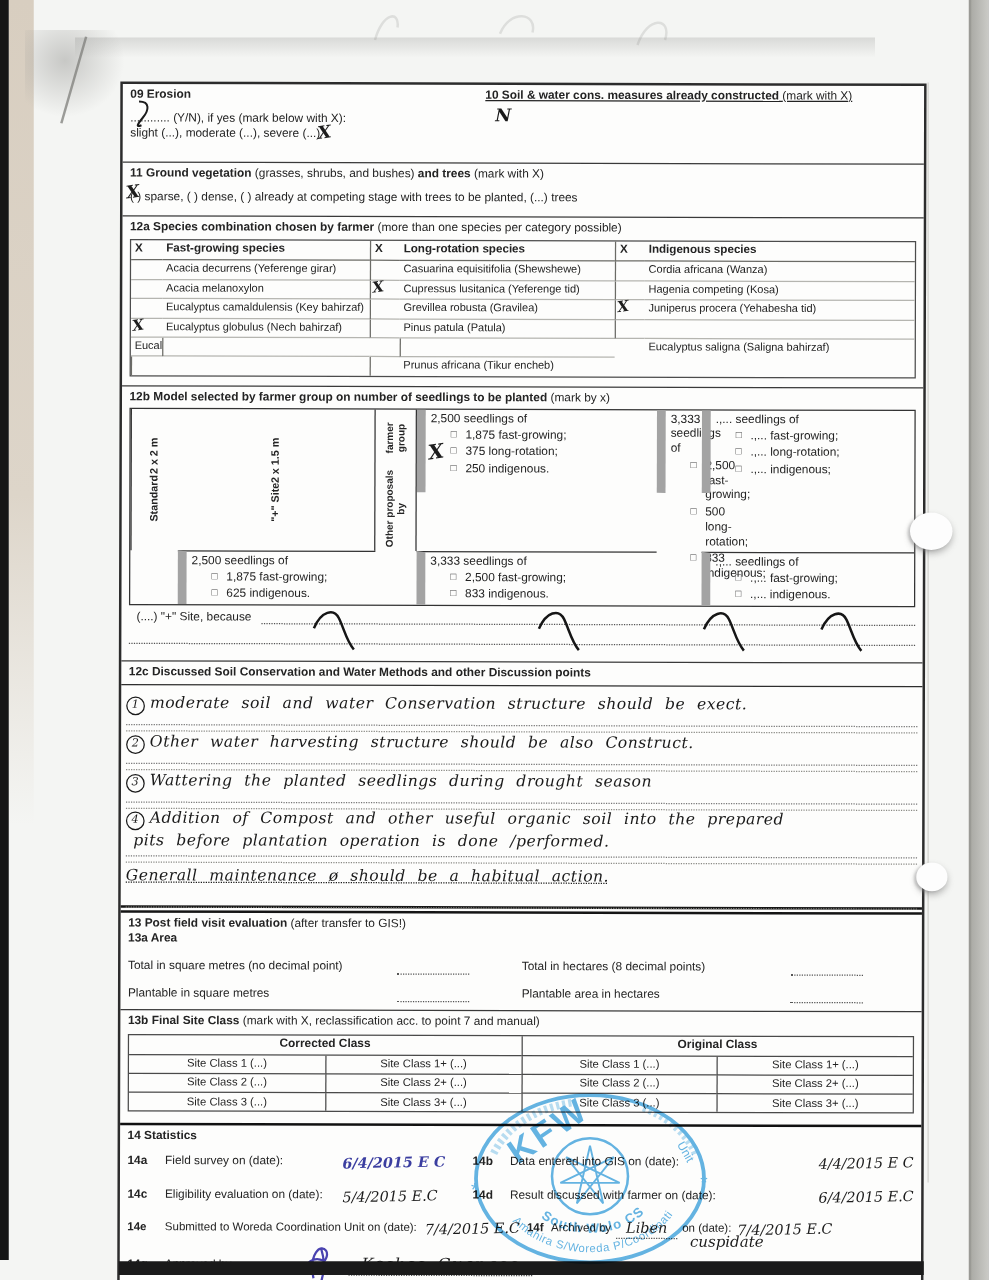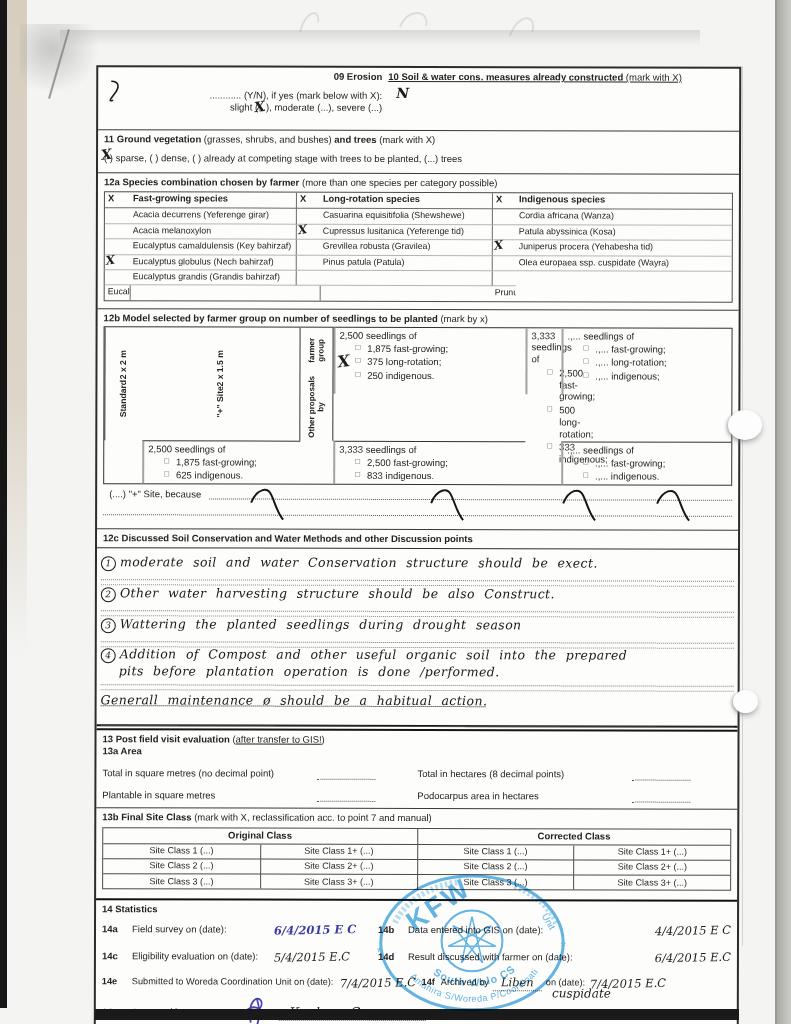--- a/index.html
+++ b/index.html
@@ -24,21 +24,21 @@
          box-shadow:0 3px 5px rgba(110,110,110,.45), -2px 1px 2px rgba(140,140,140,.35);z-index:6;}
   .punch1{left:728px;top:410px;width:34px;height:30px;}
   .punch2{left:733px;top:690px;width:25px;height:23px;}
   .ghost{position:absolute;opacity:.22;z-index:1;}
   
   .form{position:absolute;left:95px;top:66px;width:641px;background:#fdfdfc;
         border:2px solid #2c2c2c;transform:rotate(.15deg);font-size:9.5px;line-height:1.25;}
   .sec{position:relative;border-bottom:1.6px solid #3a3a3a;padding:3px 6px;}
   b,.b{font-weight:bold;}
   .row2col{display:flex;}
-  .col-l{width:278px;position:relative;padding-right:6px;text-align:right;}
+  .col-l{width:278px;position:relative;padding-right:6px;}
   .col-r{flex:1;position:relative;text-decoration:underline;}
   .mt{margin-top:7px;}
   
   .penx{font:italic 700 14px "DejaVu Serif",serif;color:#1d1d1d;display:inline-block;
         transform:rotate(-8deg);position:absolute;z-index:3;}
   .penN{font:italic 700 14px "DejaVu Serif",serif;color:#191919;position:absolute;z-index:3;}
   svg.squig{position:absolute;z-index:3;}
   
   .sp-table{display:grid;grid-template-columns:25px 166px 24px 172px 24px auto;
             border:1.2px solid #4c4c4c;margin:3px 0 2px 0;background:#fdfdfc;}
@@ -48,41 +48,41 @@
   .gsep{border-left:1px solid #6b6b66;}
   .sp-last{border-bottom:none;}
   
   .mod-table{display:grid;grid-template-columns:38px 158px 33px 192px 36px auto;
              grid-template-rows:66px 47px;border:1.5px solid #333;margin-top:2px;}
   .vlab{writing-mode:vertical-rl;transform:rotate(180deg);text-align:center;
         border-left:1px solid #333;display:flex;align-items:center;justify-content:center;
         grid-row:1/3;font-size:8.6px;line-height:1.15;}
   .vlab.first{border-left:none;border-right:1px solid #333;}
   .vlab span{display:block;}
-  .mcell{border-left:2px solid #a3a3a3;border-top:1px solid #333;padding:2px 4px;position:relative;}
+  .mcell{border-left:7px solid #a3a3a3;border-top:1px solid #333;padding:2px 4px;position:relative;}
   .mcell.t{border-top:none;}
   .mitem{display:flex;margin-left:16px;margin-top:1.5px;}
   .cb{font-size:8px;margin-right:7px;color:#444;}
   .because{position:relative;padding:4px 6px 10px 6px;border-top:1.5px solid #333;height:30px;}
   .dotline{border-bottom:1.6px dotted #555;}
   .bec-lead{position:absolute;left:112px;right:6px;top:14px;height:0;}
   .bec-line2{position:absolute;left:6px;right:6px;top:30px;height:0;}
   
   .c-title{border-bottom:1.4px solid #2e2e2e;padding:3px 6px;font-weight:bold;}
   .hw-block{padding:2px 4px 4px 4px;border-bottom:6px double #151515;}
   .hline{position:relative;border-bottom:1.5px dotted #777;}
   .hline::after{content:"";position:absolute;left:0;right:0;bottom:-6px;border-bottom:1.2px dotted #8a8a85;}
   .hw{font:italic 12.5px "DejaVu Serif",serif;color:#1a1a1a;letter-spacing:.4px;word-spacing:5px;
       white-space:nowrap;}
   .circ{display:inline-flex;width:13px;height:13px;border:1.3px solid #1a1a1a;border-radius:50%;
         align-items:center;justify-content:center;font:italic 9px "DejaVu Serif",serif;margin-right:4px;}
   .h1{height:25px;padding-top:4px;} .h2{height:25px;padding-top:5px;} .h3{height:25px;padding-top:5px;}
   .h4{height:38px;padding-top:4px;line-height:1.3;} .h5{height:28px;padding-top:7px;}
   
-  .underl{text-decoration:underline;}
+  .underl{}
   .arearow{display:flex;align-items:flex-end;height:22px;}
   .arearow .lbl1{width:215px;} .arearow .lead{width:58px;} 
   .arearow .lbl2{width:215px;margin-left:42px;} 
   .leader{border-bottom:1.6px dotted #555;height:10px;display:inline-block;}
   
   .cls-table{display:grid;grid-template-columns:1fr 1fr 1fr 1fr;border:1.2px solid #4a4a4a;margin:4px 0 6px 0;}
   .cls-h{grid-column:span 2;text-align:center;font-weight:bold;border-bottom:1px solid #4a4a4a;padding:1.5px 0;}
   .cls-h + .cls-h{border-left:1px solid #4a4a4a;}
   .cls-c{text-align:center;border-bottom:1px solid #4a4a4a;border-left:1px solid #4a4a4a;padding:1.5px 0;font-size:9px;}
   .cls-c.fc{border-left:none;}
@@ -160,39 +160,38 @@
         <div class="sp-cell gsep"></div>
         <div class="sp-cell sp-name">Cordia africana (Wanza)</div>
 
         <div class="sp-cell"></div>
         <div class="sp-cell sp-name">Acacia melanoxylon</div>
         <div class="sp-cell gsep">
             <span class="penx" style="left:1px;top:-2px;font-size:12px;">X</span>
           </div>
         <div class="sp-cell sp-name">Cupressus lusitanica (Yeferenge tid)</div>
         <div class="sp-cell gsep"></div>
-        <div class="sp-cell sp-name">Patula abyssinica (Kosa)</div>
+        <div class="sp-cell sp-name">Hagenia competing (Kosa)</div>
 
         <div class="sp-cell"></div>
         <div class="sp-cell sp-name">Eucalyptus camaldulensis (Key bahirzaf)</div>
         <div class="sp-cell gsep"></div>
         <div class="sp-cell sp-name">Grevillea robusta (Gravilea)</div>
         <div class="sp-cell gsep">
             <span class="penx" style="left:1px;top:-2px;font-size:12px;">X</span>
           </div>
         <div class="sp-cell sp-name">Juniperus procera (Yehabesha tid)</div>
 
         <div class="sp-cell">
             <span class="penx" style="left:1px;top:-2px;font-size:12px;">X</span>
           </div>
         <div class="sp-cell sp-name">Eucalyptus globulus (Nech bahirzaf)</div>
         <div class="sp-cell gsep"></div>
         <div class="sp-cell sp-name">Pinus patula (Patula)</div>
         <div class="sp-cell gsep"></div>
-        <div class="sp-cell sp-name">Olea europaea ssp. cuspidate (Wayra)</div>
 
         <div class="sp-cell"></div>
         <div class="sp-cell sp-name">Eucalyptus grandis (Grandis bahirzaf)</div>
         <div class="sp-cell gsep"></div>
         <div class="sp-cell sp-name"></div>
         <div class="sp-cell gsep"></div>
 
         <div class="sp-cell sp-last"></div>
         <div class="sp-cell sp-name sp-last">Eucalyptus saligna (Saligna bahirzaf)</div>
         <div class="sp-cell gsep sp-last"></div>
@@ -314,46 +313,46 @@
             <path d="M4,16 C10,2 20,0 24,8 C28,16 30,26 36,33" stroke="#161616" stroke-width="2" fill="none"></path>
           </svg>
       </div>
     </div>
 
     <div class="c-title">12c Discussed Soil Conservation and Water Methods and other Discussion points</div>
     <div class="hw-block">
       <div class="hline h1"><span class="hw"><span class="circ">1</span><span>moderate  soil and water Conservation  structure  should  be exect.</span></span></div>
       <div class="hline h2"><span class="hw"><span class="circ">2</span><span>Other  water  harvesting  structure  should be  also  Construct.</span></span></div>
       <div class="hline h3"><span class="hw"><span class="circ">3</span><span>Wattering  the  planted  seedlings  during  drought  season</span></span></div>
-      <div class="hline h4"><span class="hw"><span class="circ">4</span><span>Addition of Compost and other useful organic soil into the prepared</span><br><span style="margin-left:18px;">pits before plantation operation is done /performed.</span></span></div>
+      <div class="hline h4"><span class="hw"><span class="circ">4</span><span>Addition of Compost and other useful organic soil into the prepared</span><br><span style="margin-left:6px;">pits before plantation operation is done /performed.</span></span></div>
       <div class="hline h5" style="border-bottom:none;"><span class="hw" style="text-decoration:underline dotted 1px;"><span>Generall  maintenance  ø  should  be   a habitual action.</span></span></div>
     </div>
 
     <div class="sec" style="border-bottom:1.4px solid #3a3a3a;">
       <div><b>13 Post field visit evaluation</b> <span>(</span><span class="underl">after transfer to GIS!</span><span>)</span></div>
       <div class="b">13a Area</div>
       <div class="arearow">
         <span class="lbl1">Total in square metres (no decimal point)</span>
           <span class="leader lead"></span>
         <span class="lbl2">Total in hectares (8 decimal points)</span>
           <span class="leader lead"></span>
       </div>
       <div class="arearow" style="margin-bottom:3px;">
         <span class="lbl1">Plantable in square metres</span>
           <span class="leader lead"></span>
-        <span class="lbl2">Podocarpus area in hectares</span>
+        <span class="lbl2">Plantable area in hectares</span>
           <span class="leader lead"></span>
       </div>
     </div>
 
     <div class="sec sec13b">
       <div><b>13b Final Site Class</b> <span>(mark with X, reclassification acc. to point 7 and manual)</span></div>
       <div class="cls-table">
+        <div class="cls-h">Corrected Class</div>
         <div class="cls-h">Original Class</div>
-        <div class="cls-h">Corrected Class</div>
         <div class="cls-c fc">Site Class 1 (...)</div>
         <div class="cls-c">Site Class 1+ (...)</div>
         <div class="cls-c">Site Class 1 (...)</div>
         <div class="cls-c">Site Class 1+ (...)</div>
         <div class="cls-c fc">Site Class 2 (...)</div>
         <div class="cls-c">Site Class 2+ (...)</div>
         <div class="cls-c">Site Class 2 (...)</div>
         <div class="cls-c">Site Class 2+ (...)</div>
         <div class="cls-c fc lr">Site Class 3 (...)</div>
         <div class="cls-c lr">Site Class 3+ (...)</div>

